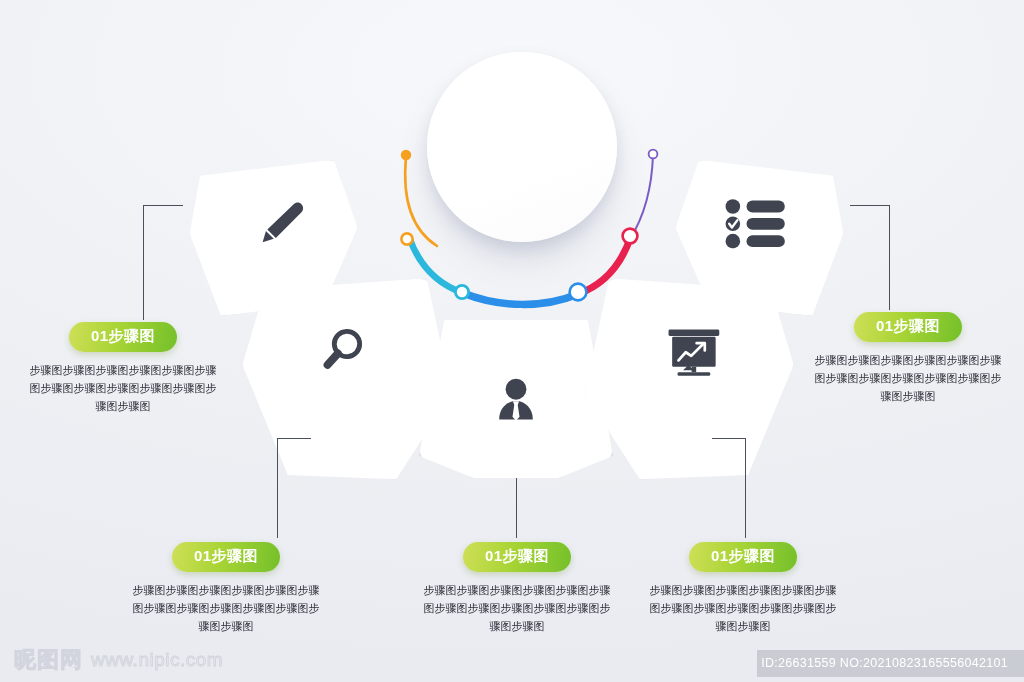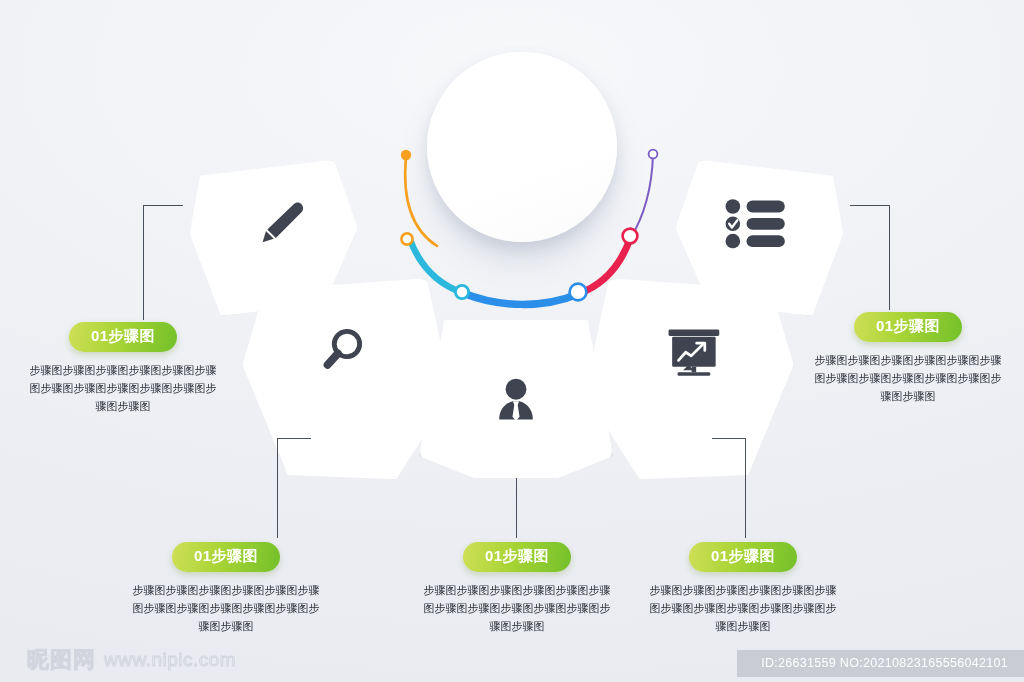--- a/index.html
+++ b/index.html
@@ -122,40 +122,40 @@
   }
 
   .lb-1{left:10px;top:322px;}
   .lb-2{left:113px;top:542px;}
   .lb-3{left:404px;top:542px;}
   .lb-4{left:630px;top:542px;}
   .lb-5{left:795px;top:312px;}
 
   
   .watermark{
-    position:absolute;left:27px;top:645px;
+    position:absolute;left:14px;top:645px;
     display:flex;align-items:center;gap:8px;
     user-select:none;
   }
   .wm-cn{
     font-size:22px;font-weight:bold;color:transparent;
     -webkit-text-stroke:1px #d2d5dd;
     letter-spacing:1px;
     font-family:"DejaVu Sans",sans-serif;
   }
   .wm-url{
     font-size:19px;color:transparent;
     -webkit-text-stroke:1px #d2d5dd;
     letter-spacing:.5px;
   }
   .idbar{
     position:absolute;right:0;top:650px;
     background:#c9ccd3;color:#ffffff;
     font-size:12.5px;
-    padding:6px 16px 7px 24px;
+    padding:6px 16px 7px 4px;
     letter-spacing:.3px;
     white-space:nowrap;
   }
 </style>
 </head>
 <body>
 
 <div class="stage">
 
   <div class="bg-wash"></div>

